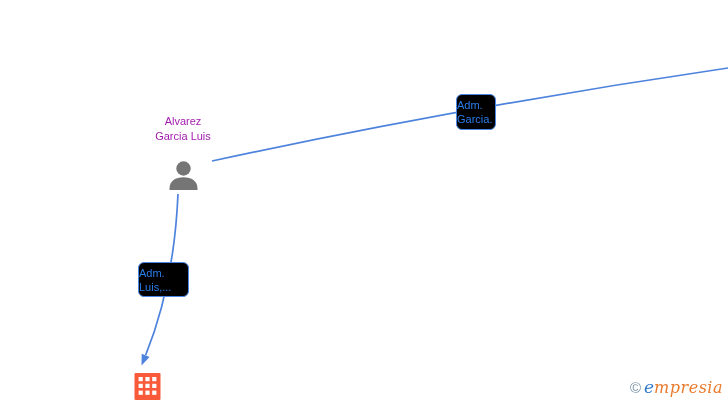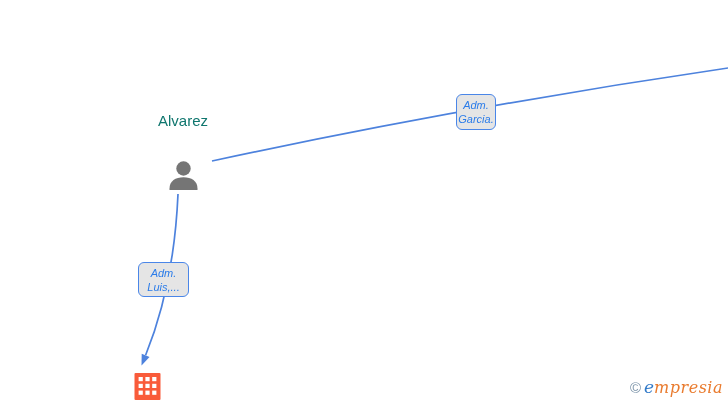--- a/index.html
+++ b/index.html
@@ -19,38 +19,36 @@
     position: absolute;
     left: 0;
     top: 0;
   }
   .node-label {
     position: absolute;
     left: 123px;
     top: 114px;
     width: 120px;
     text-align: center;
-    font-size: 15px;
+    font-size: 11px;
     line-height: 14.5px;
-    color: #0f766e;
+    color: #a21caf;
     cursor: pointer;
   }
   .edge-label {
     position: absolute;
     box-sizing: border-box;
-    background: #e5e5e5;
+    background: #000000;
     border: 1.5px solid #4a86e8;
     border-radius: 6px;
     color: #2b7ce9;
     font-size: 11px;
     line-height: 14.5px;
-    text-align: center;
     padding-top: 2.5px;
     cursor: pointer;
-    font-style: italic;
   }
   #edge-label-solid {
     left: 456px;
     top: 94px;
     width: 40px;
     height: 36px;
   }
   #edge-label-unico {
     left: 138px;
     top: 262px;
@@ -114,20 +112,21 @@
         <rect x="152.2" y="383.8" width="4.2" height="4.2"></rect>
         <rect x="138.6" y="390.6" width="4.2" height="4.2"></rect>
         <rect x="145.4" y="390.6" width="4.2" height="4.2"></rect>
         <rect x="152.2" y="390.6" width="4.2" height="4.2"></rect>
       </g>
     </g>
   </svg>
 
   <div class="node-label">
     <div>Alvarez</div>
+    <div>Garcia Luis</div>
   </div>
 
   <div id="edge-label-solid" class="edge-label">
     <div>Adm.</div>
     <div>Garcia.</div>
   </div>
 
   <div id="edge-label-unico" class="edge-label">
     <div>Adm.</div>
     <div>Luis,...</div>

